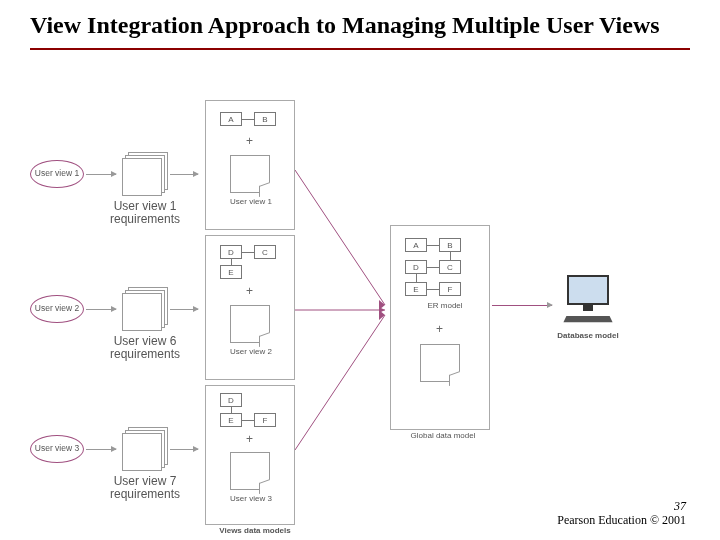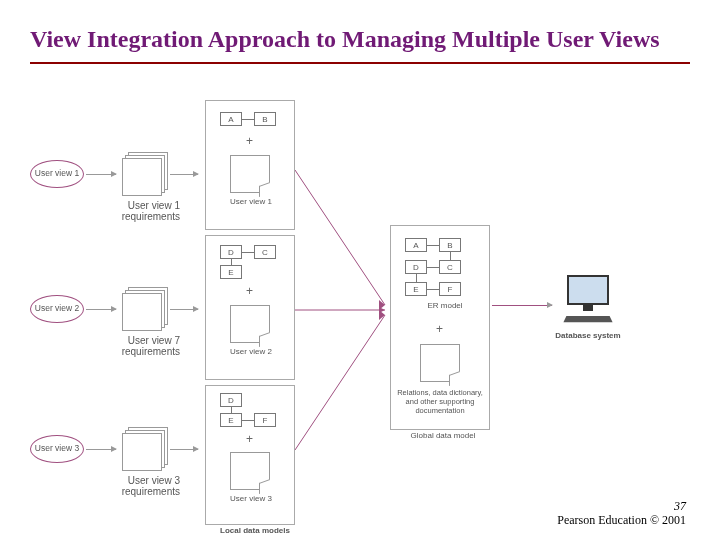--- a/index.html
+++ b/index.html
@@ -5,24 +5,24 @@
   * { box-sizing: border-box; margin: 0; padding: 0; }
   body {
     width: 720px;
     height: 540px;
     background: #fff;
     font-family: Georgia, 'Times New Roman', serif;
     position: relative;
     overflow: hidden;
   }
   .title {
-    color: #701a75;
+    color: #000000;
     font-weight: bold;
     font-size: 24px;
-    padding: 24px 30px 8px 30px;
+    padding: 10px 30px 8px 30px;
     line-height: 1.25;
   }
   .rule {
     height: 2px;
     background: #8b0000;
     margin: 0 30px;
   }
   .diagram {
     position: absolute;
     top: 100px;
@@ -58,22 +58,22 @@
     height: 38px;
     border: 1px solid #999;
     background: #fff;
   }
   .stack .pg:nth-child(1){ left:6px; top:0; }
   .stack .pg:nth-child(2){ left:3px; top:3px; }
   .stack .pg:nth-child(3){ left:0; top:6px; }
   .stack-label {
     position: absolute;
     width: 70px;
-    font-size: 10px;
-    text-align: right;
+    font-size: 12px;
+    text-align: center;
     line-height: 1.1;
   }
   .plus {
     position: absolute;
     font-size: 12px;
     color: #666;
   }
   .docpage {
     position: absolute;
     width: 40px;
@@ -220,21 +220,21 @@
 
   <div class="uv-ellipse" style="left:0;top:195px">
     <span>User view 2</span>
   </div>
   <div class="arrow" style="left:56px;top:209px;width:30px"></div>
   <div class="stack" style="left:92px;top:187px">
     <div class="pg"></div>
       <div class="pg"></div>
       <div class="pg"></div>
   </div>
-  <div class="stack-label" style="left:80px;top:235px">User view 7 requirements</div>
+  <div class="stack-label" style="left:80px;top:235px">User view 6 requirements</div>
   <div class="arrow" style="left:140px;top:209px;width:28px"></div>
 
   <div class="er-frame" style="left:175px;top:135px;width:90px;height:145px"></div>
   <div class="er-row" style="left:190px;top:145px">
     <div class="er-box">D</div>
     <div class="er-box">C</div>
   </div>
   <div style="position:absolute;left:212px;top:152px;width:12px;height:1px;background:#777"></div>
   <div class="er-row" style="left:190px;top:165px">
     <div class="er-box">E</div>
@@ -246,38 +246,38 @@
 
   <div class="uv-ellipse" style="left:0;top:335px">
     <span>User view 3</span>
   </div>
   <div class="arrow" style="left:56px;top:349px;width:30px"></div>
   <div class="stack" style="left:92px;top:327px">
     <div class="pg"></div>
       <div class="pg"></div>
       <div class="pg"></div>
   </div>
-  <div class="stack-label" style="left:80px;top:375px">User view 3 requirements</div>
+  <div class="stack-label" style="left:80px;top:375px">User view 7 requirements</div>
   <div class="arrow" style="left:140px;top:349px;width:28px"></div>
 
   <div class="er-frame" style="left:175px;top:285px;width:90px;height:140px"></div>
   <div class="er-row" style="left:190px;top:293px">
     <div class="er-box">D</div>
   </div>
   <div class="er-row" style="left:190px;top:313px">
     <div class="er-box">E</div>
     <div class="er-box">F</div>
   </div>
   <div style="position:absolute;left:201px;top:307px;width:1px;height:6px;background:#777"></div>
   <div style="position:absolute;left:212px;top:320px;width:12px;height:1px;background:#777"></div>
   <div class="plus" style="left:216px;top:332px">+</div>
   <div class="docpage" style="left:200px;top:352px"></div>
   <div class="small-label" style="left:186px;top:395px;width:70px">User view 3</div>
 
-  <div class="small-label" style="left:180px;top:427px;width:90px;font-weight:bold">Local data models</div>
+  <div class="small-label" style="left:180px;top:427px;width:90px;font-weight:bold">Views data models</div>
 
   <svg style="position:absolute;left:265px;top:60px;width:95px;height:300px">
     <line x1="0" y1="10" x2="90" y2="145" stroke="#a05080" stroke-width="1"></line>
     <line x1="0" y1="150" x2="90" y2="150" stroke="#a05080" stroke-width="1"></line>
     <line x1="0" y1="290" x2="90" y2="155" stroke="#a05080" stroke-width="1"></line>
     <polygon points="90,145 84,140 84,150" fill="#a05080"></polygon>
     <polygon points="90,150 84,147 84,153" fill="#a05080"></polygon>
     <polygon points="90,155 84,150 84,160" fill="#a05080"></polygon>
   </svg>
 
@@ -296,28 +296,27 @@
   <div class="er-row" style="left:375px;top:182px">
     <div class="er-box">E</div>
     <div class="er-box">F</div>
   </div>
   <div style="position:absolute;left:397px;top:189px;width:12px;height:1px;background:#777"></div>
   <div style="position:absolute;left:386px;top:174px;width:1px;height:8px;background:#777"></div>
   <div class="small-label" style="left:390px;top:202px;width:50px">ER model</div>
 
   <div class="plus" style="left:406px;top:222px">+</div>
   <div class="docpage" style="left:390px;top:244px"></div>
-  <div class="textbox" style="left:360px;top:288px">Relations, data dictionary, and other supporting documentation</div>
 
   <div class="small-label" style="left:368px;top:332px;width:90px;font-weight:normal">Global data model</div>
 
   <div class="arrow" style="left:462px;top:205px;width:60px;background:#a05080"></div>
 
   <div class="pc" style="left:530px;top:175px">
     <div class="monitor"></div>
     <div class="keyboard"></div>
   </div>
-  <div class="small-label" style="left:522px;top:232px;width:72px;font-weight:bold">Database system</div>
+  <div class="small-label" style="left:522px;top:232px;width:72px;font-weight:bold">Database model</div>
 
 </div>
 
 <div class="footer-num">37</div>
 <div class="footer-txt">Pearson Education © 2001</div>
 
 </body></html>

